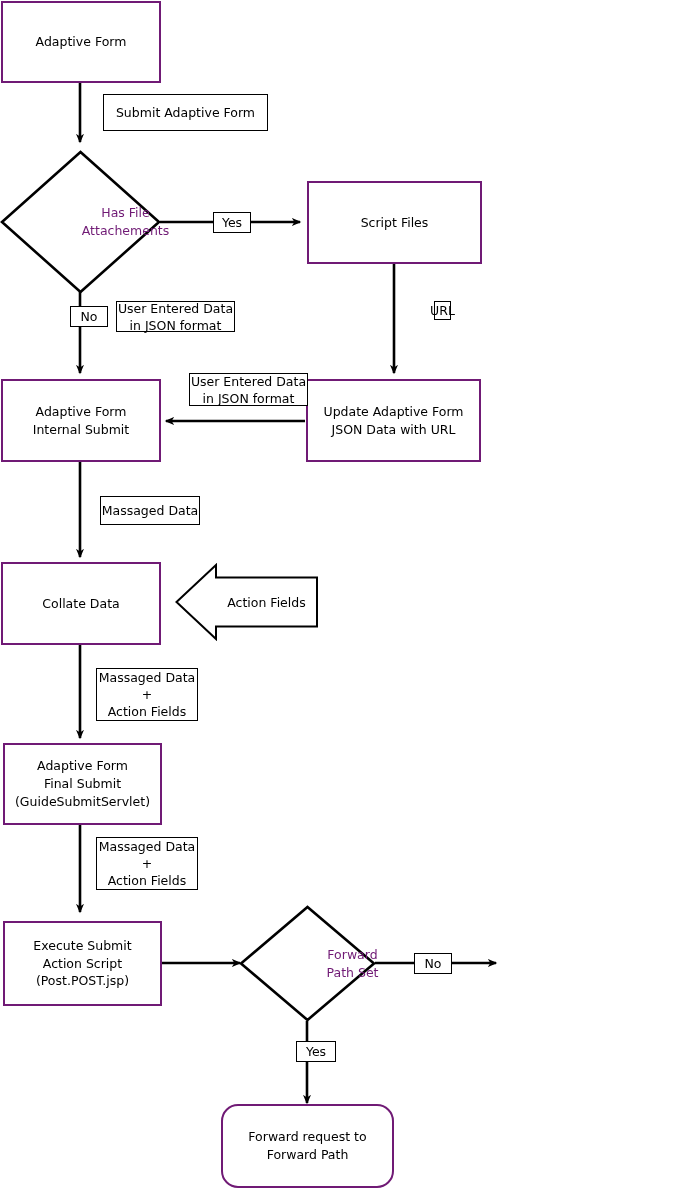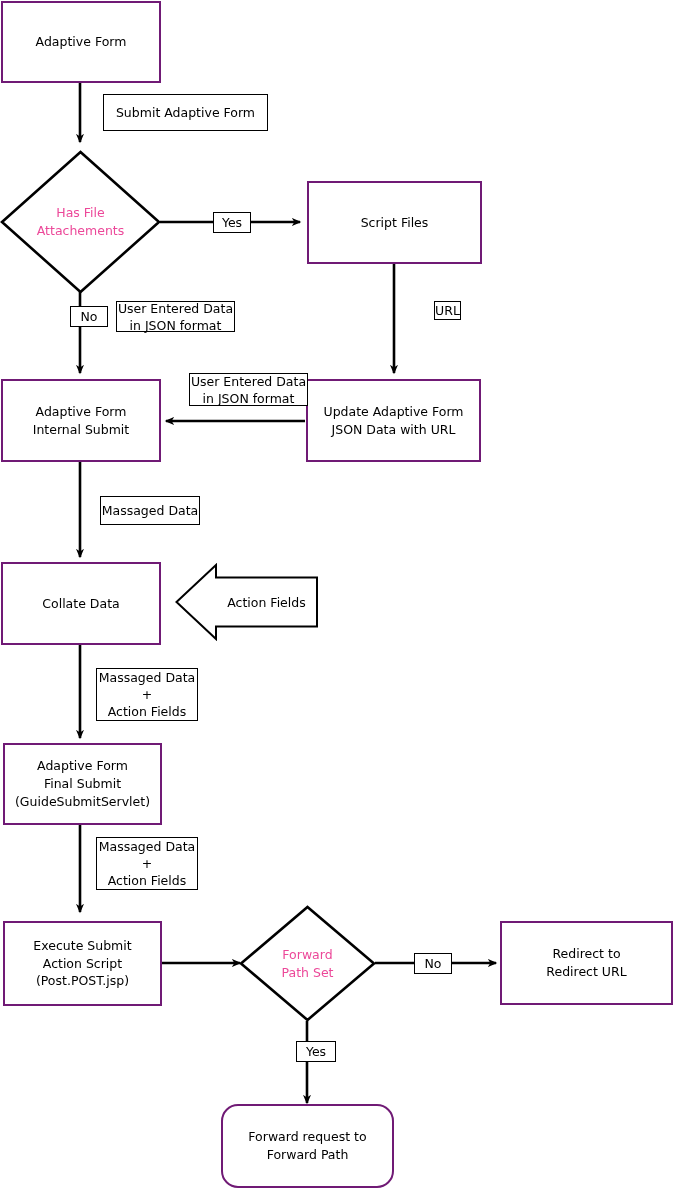--- a/index.html
+++ b/index.html
@@ -67,22 +67,23 @@
     left: 0;
     top: 0;
     width: 100%;
     height: 100%;
     display: flex;
     align-items: center;
     justify-content: center;
     text-align: center;
     font-size: 12.5px;
     line-height: 1.42;
-    color: #ec4899;
-    white-space: pre;
+    color: #701a75;
+    white-space: pre;
+    padding-left: 45px;
   }
   .arrow-node {
     position: absolute;
     z-index: 3;
   }
   .arrow-node svg {
     position: absolute;
     left: 0;
     top: 0;
   }
@@ -167,24 +168,20 @@
 Final Submit
 (GuideSubmitServlet)</span>
   </div>
 
   <div class="node" style="left:3px; top:921px; width:159px; height:85px;">
     <span class="node-text">Execute Submit
 Action Script
 (Post.POST.jsp)</span>
   </div>
 
-  <div class="node" style="left:500px; top:921px; width:173px; height:84px;">
-    <span class="node-text">Redirect to
-Redirect URL</span>
-  </div>
 
   <div class="node" style="left:221px; top:1104px; width:173px; height:84px;border-radius:17px;">
     <span class="node-text">Forward request to
 Forward Path</span>
   </div>
 
   <div class="diamond-wrap" style="left:0px; top:150px; width:161px; height:144px;">
     <svg width="161" height="144" viewBox="0 0 161 144">
       <polygon points="80.5,2 159,72 80.5,142 2,72" fill="#ffffff" stroke="#000000" stroke-width="2.6"></polygon>
     </svg>
@@ -217,21 +214,21 @@
 
   <div class="label-box" style="left:62px; top:306px; width:38px; height:21px;">
     <span>No</span>
   </div>
 
   <div class="label-box" style="left:108px; top:301px; width:119px; height:31px;">
     <span>User Entered Data
 in JSON format</span>
   </div>
 
-  <div class="label-box" style="left:426px; top:301px; width:27px; height:19px;">
+  <div class="label-box" style="left:426px; top:301px; width:17px; height:19px;">
     <span>URL</span>
   </div>
 
   <div class="label-box" style="left:181px; top:373px; width:119px; height:33px;">
     <span>User Entered Data
 in JSON format</span>
   </div>
 
   <div class="label-box" style="left:92px; top:496px; width:100px; height:29px;">
     <span>Massaged Data</span>

